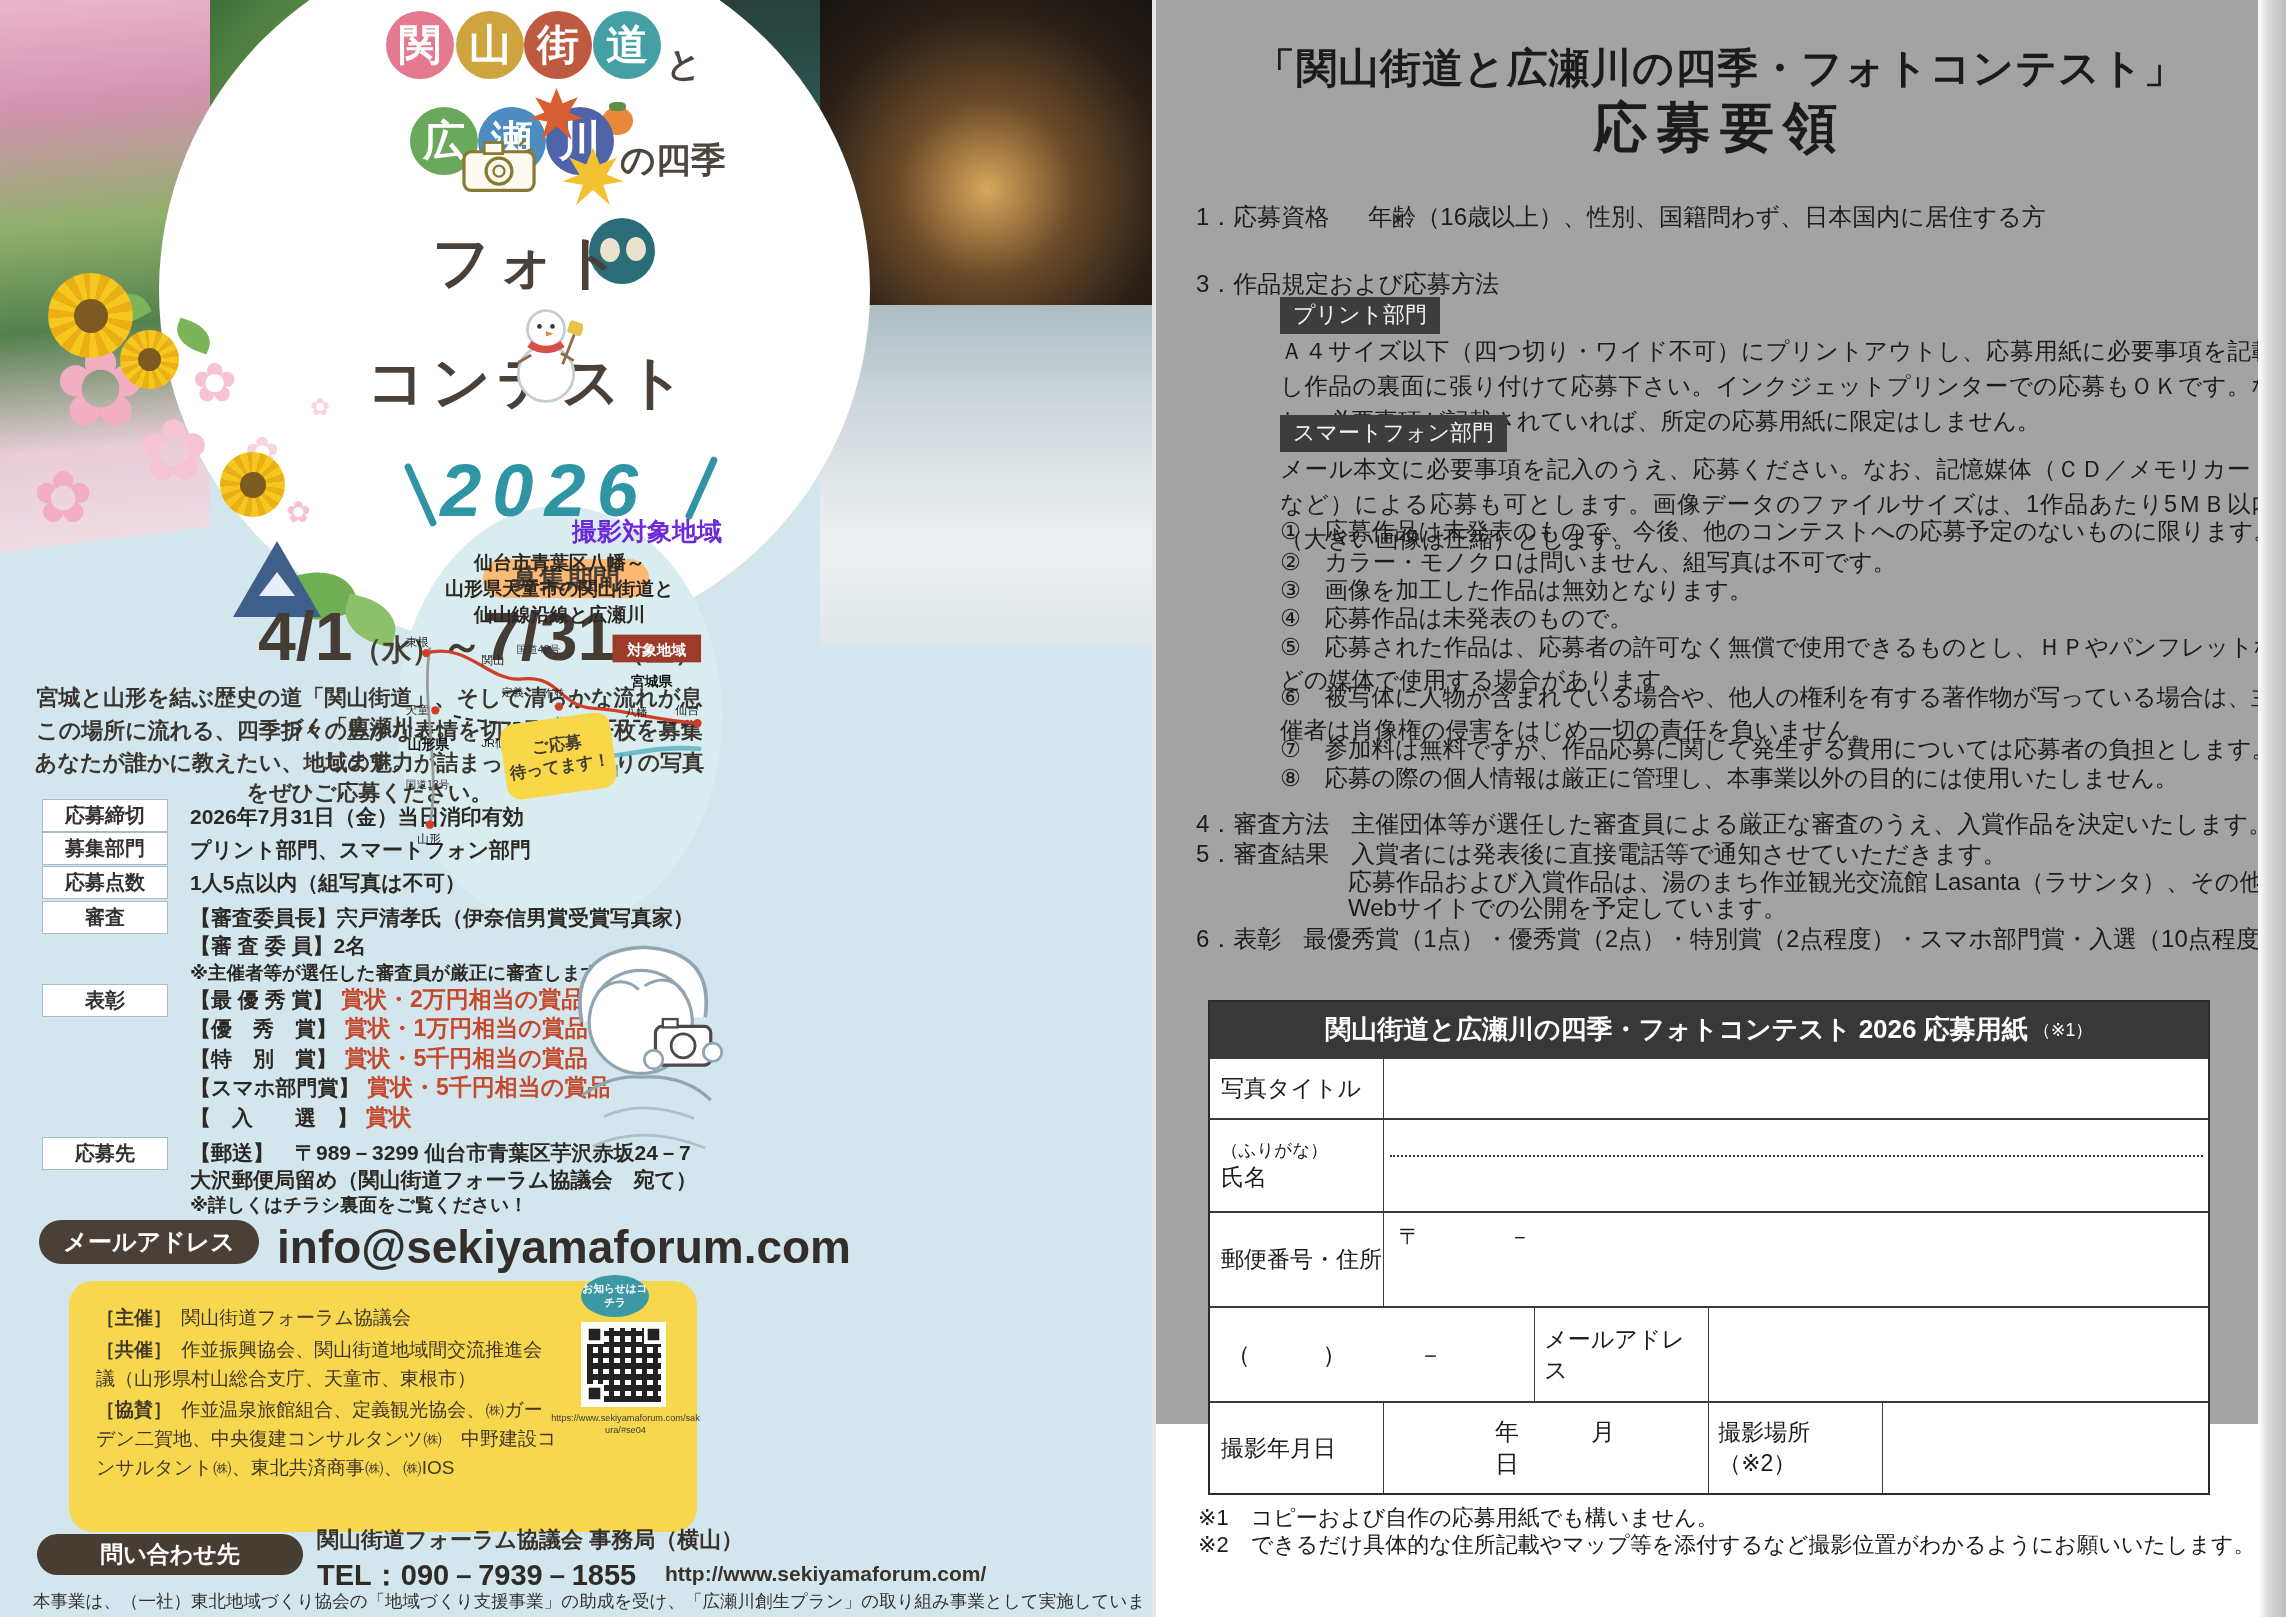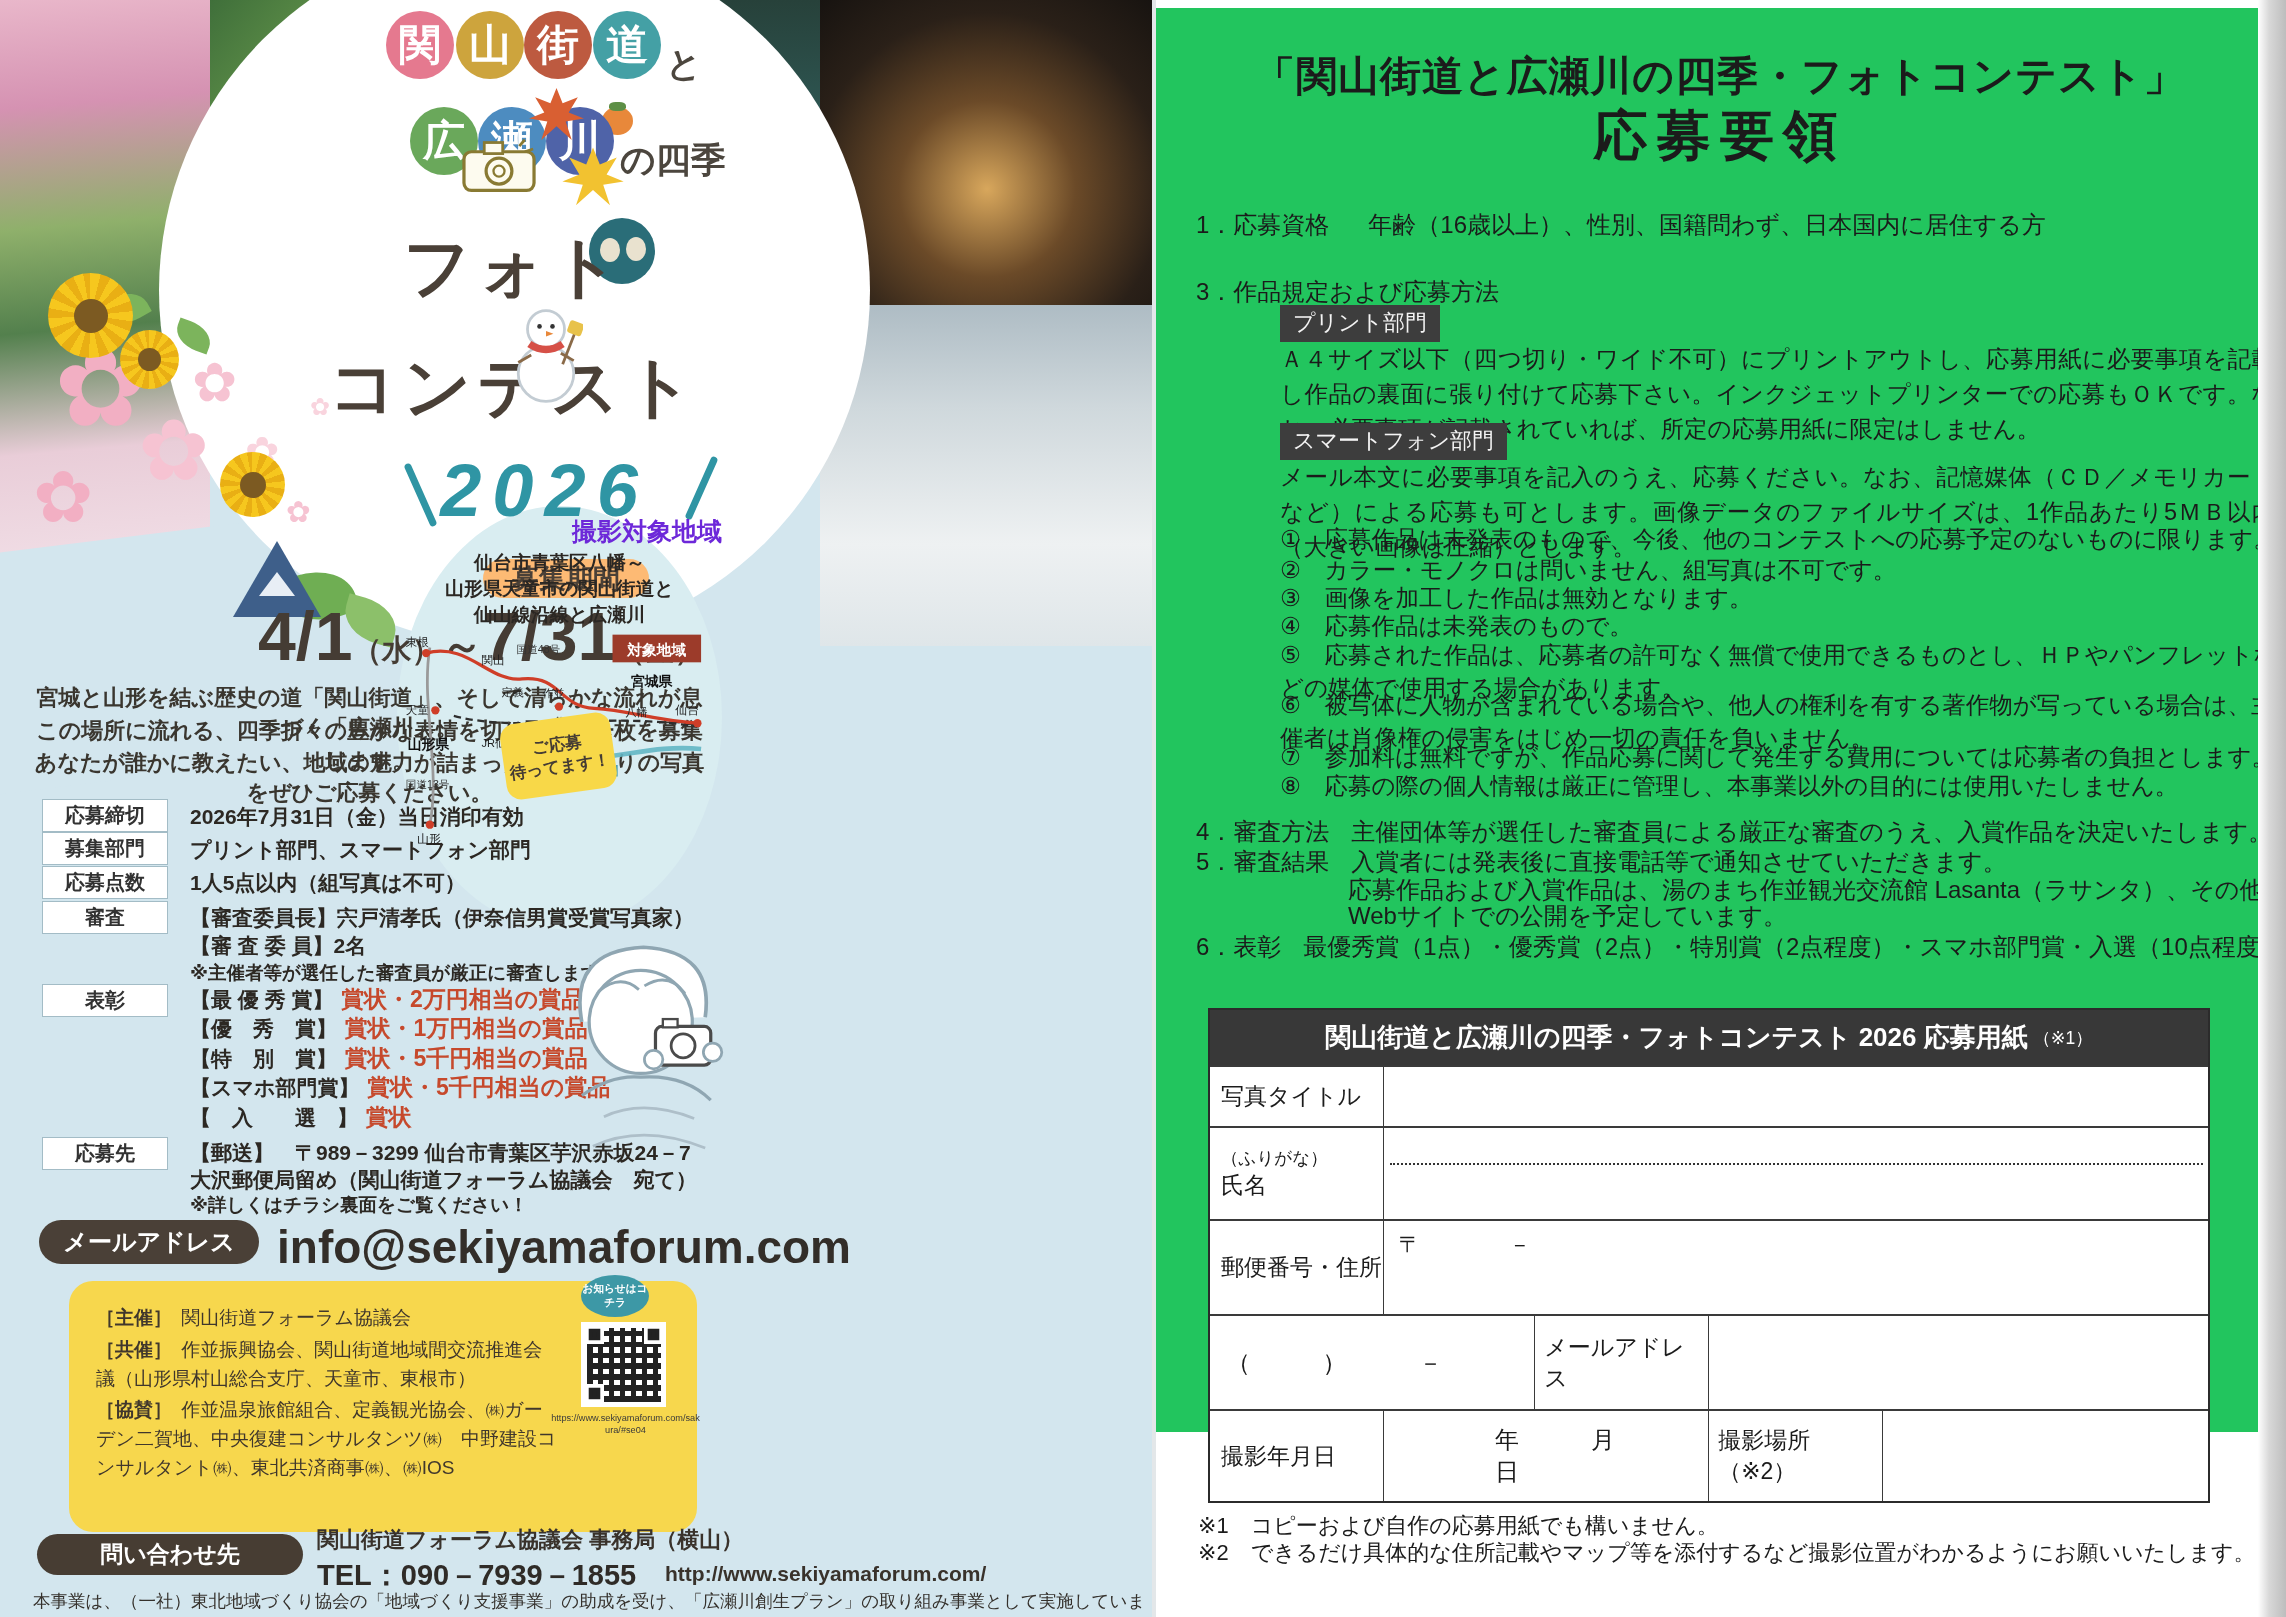--- a/index.html
+++ b/index.html
@@ -19,22 +19,22 @@
   .ph-station{left:820px;top:0;width:334px;height:305px;
      background:radial-gradient(circle at 50% 62%,#d8a75c 0%,#6b4a28 35%,#2a2018 70%,#171310 100%);}
   .ph-snow{left:820px;top:305px;width:334px;height:341px;
      background:linear-gradient(180deg,#aebcC4 0%,#cfd8dc 30%,#eef1f2 70%,#dfe6e9 100%);}
   .blue-wedge{left:-55px;top:517px;width:701px;height:240px;background:#d3e6ee;transform:rotate(-7deg);}
   .white-circle{left:159px;top:-65px;width:711px;height:711px;background:#ffffff;border-radius:50%;}
 
   .tcir{position:absolute;width:68px;height:68px;border-radius:50%;color:#fff;font-size:42px;font-weight:bold;
         display:flex;align-items:center;justify-content:center;z-index:4;}
   .conn{position:absolute;color:#4c463e;font-size:35px;font-weight:bold;z-index:4;}
-  .tmain{position:absolute;left:191px;width:646px;text-align:center;color:#4a4037;font-weight:bold;
-         font-size:67px;letter-spacing:5.5px;z-index:4;line-height:1;}
+  .tmain{position:absolute;left:206px;width:646px;text-align:center;color:#4a4037;font-weight:bold;
+         font-size:58px;letter-spacing:5.5px;z-index:4;line-height:1;}
   .year-row{position:absolute;left:212px;top:454px;width:665px;text-align:center;z-index:4;
             color:#2f95a4;font-size:74px;font-weight:bold;font-style:italic;letter-spacing:11px;line-height:1;}
   .yslash{position:absolute;width:6.5px;height:68px;background:#2f95a4;border-radius:3.7px;z-index:4;}
   .period-pill{position:absolute;left:483px;top:559px;width:166px;height:39px;background:#fdba74;border-radius:20px;
                color:#4a4037;font-size:27px;font-weight:bold;display:flex;align-items:center;justify-content:center;z-index:4;}
   .dates{position:absolute;left:258px;top:602px;width:425px;text-align:center;z-index:4;color:#453c34;
          font-weight:bold;line-height:1;white-space:nowrap;}
   .d-big{font-size:68px;} .d-small{font-size:29.5px;} .d-sep{font-size:42px;}
   .intro-line{position:absolute;left:28px;width:683px;text-align:center;font-size:22px;font-weight:bold;color:#3a362f;z-index:4;}
 
@@ -86,21 +86,21 @@
   .mtn{position:absolute;width:0;height:0;border-left:44px solid transparent;border-right:44px solid transparent;
        border-bottom:76px solid #3e5f8a;z-index:3;}
   .mtn-cap{position:absolute;left:-18.5px;top:31px;width:0;height:0;border-left:18.5px solid transparent;
        border-right:18.5px solid transparent;border-bottom:24px solid #e8eef5;}
   .owl-circle{position:absolute;border-radius:50%;background:#2a6d78;z-index:3;}
   .owl{position:absolute;border-radius:50%;background:#e9e2cf;}
   .persimmon{position:absolute;border-radius:50%;background:#e8883a;z-index:3;}
   .p-cap{position:absolute;left:7.4px;top:-5.5px;width:16.6px;height:9.2px;background:#5d8f46;border-radius:40%;}
 
   
-  .right-page{position:absolute;left:1154px;top:8px;width:1132px;height:1424px;background:#22c55e;color:#1b1b1b;}
+  .right-page{position:absolute;left:1154px;top:0;width:1132px;height:1424px;background:#a3a3a3;color:#1b1b1b;}
   .r-title1{position:absolute;left:0;top:41px;width:1132px;text-align:center;font-size:41px;font-weight:bold;letter-spacing:0.9px;}
   .r-title2{position:absolute;left:0;top:92px;width:1132px;text-align:center;font-size:54px;font-weight:bold;letter-spacing:9.2px;}
   .r-item{position:absolute;left:42px;font-size:24px;font-weight:500;white-space:nowrap;}
   .r-item .lab{margin-right:39px;}
   .badge{position:absolute;left:126px;background:#3d3d3d;color:#f4f4f4;font-size:22px;font-weight:500;
          padding:2.8px 13px 4.6px 13px;}
   .r-para{position:absolute;left:126px;width:995px;font-size:23.5px;line-height:35px;font-weight:500;text-align:justify;}
   .rule{position:absolute;left:126px;width:1001px;font-size:23.5px;line-height:33px;font-weight:500;}
   .r-cont{position:absolute;left:194px;font-size:24px;font-weight:500;white-space:nowrap;}
 

